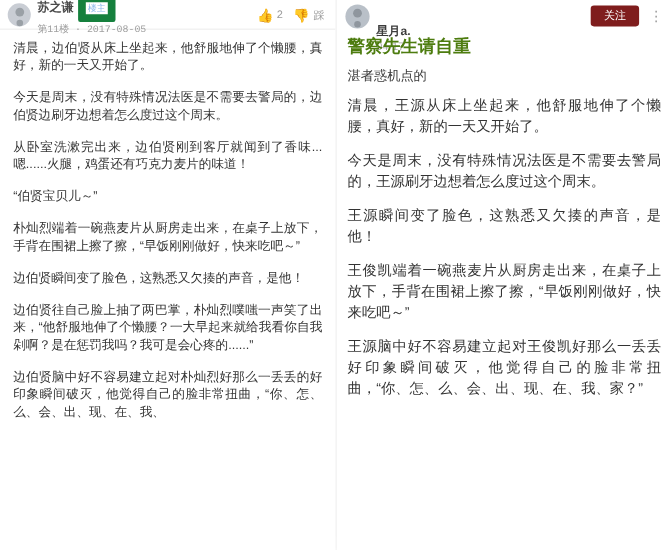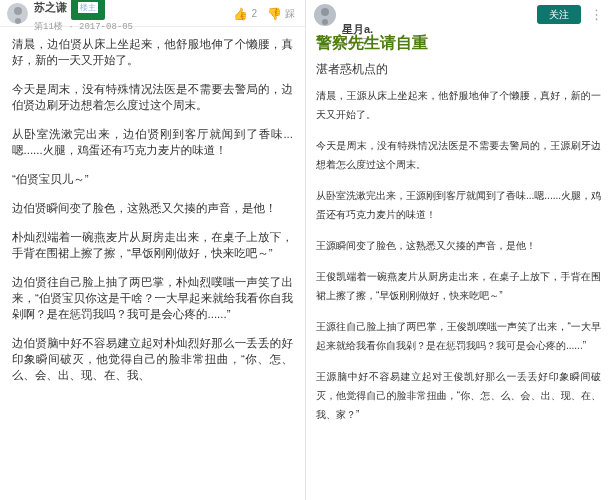--- a/index.html
+++ b/index.html
@@ -169,21 +169,21 @@
     line-height: 12px;
     white-space: nowrap;
   }
   .right-date {
     font-size: 10px;
     color: #a8a8a8;
     line-height: 12px;
     margin-top: 2px;
   }
   .follow-btn {
-    background: #0f766e;
+    background: #7f1d1d;
     color: #fff;
     font-size: 10px;
     border: none;
     border-radius: 3px;
     padding: 4px 12px;
     line-height: 11px;
     cursor: pointer;
   }
   .more-dots {
     margin-left: 9px;
@@ -202,21 +202,21 @@
     line-height: 22px;
   }
   .right-subline {
     font-size: 12px;
     color: #3a3a3a;
     padding: 6px 10px 0 10px;
     line-height: 18px;
   }
   .right-body {
     padding: 8px 10px 0 10px;
-    font-size: 10px;
+    font-size: 13px;
     line-height: 19px;
     color: #333;
   }
   .right-body p {
     margin: 0 0 12px 0;
     text-align: justify;
   }
   .fade-bottom {
     position: absolute;
     left: 0;
@@ -251,23 +251,23 @@
           <span class="ico">👎</span>
           <span>踩</span>
         </div>
       </div>
     </div>
     <div class="left-body">
       <p>清晨，边伯贤从床上坐起来，他舒服地伸了个懒腰，真好，新的一天又开始了。</p>
       <p>今天是周末，没有特殊情况法医是不需要去警局的，边伯贤边刷牙边想着怎么度过这个周末。</p>
       <p>从卧室洗漱完出来，边伯贤刚到客厅就闻到了香味...嗯......火腿，鸡蛋还有巧克力麦片的味道！</p>
       <p>“伯贤宝贝儿～”</p>
+      <p>朴灿烈端着一碗燕麦片从厨房走出来，在桌子上放下，手背在围裙上擦了擦，“早饭刚刚做好，快来吃吧～”</p>
       <p>边伯贤瞬间变了脸色，这熟悉又欠揍的声音，是他！</p>
-      <p>朴灿烈端着一碗燕麦片从厨房走出来，在桌子上放下，手背在围裙上擦了擦，“早饭刚刚做好，快来吃吧～”</p>
-      <p>边伯贤往自己脸上抽了两巴掌，朴灿烈噗嗤一声笑了出来，“伯贤宝贝你这是干啥？一大早起来就给我看你自我剁啊？是在惩罚我吗？我可是会心疼的......”</p>
+      <p>边伯贤往自己脸上抽了两巴掌，朴灿烈噗嗤一声笑了出来，“他舒服地伸了个懒腰？一大早起来就给我看你自我剁啊？是在惩罚我吗？我可是会心疼的......”</p>
       <p>边伯贤脑中好不容易建立起对朴灿烈好那么一丢丢的好印象瞬间破灭，他觉得自己的脸非常扭曲，“你、怎、么、会、出、现、在、我、</p>
     </div>
     <div class="fade-bottom"></div>
   </div>
 
   <div class="divider"></div>
 
   <div class="pane-right">
     <div class="right-header">
       <div class="avatar2"></div>
@@ -276,23 +276,21 @@
         <div class="right-date">04-17</div>
       </div>
       <button class="follow-btn">关注</button>
       <span class="more-dots">⋮</span>
     </div>
     <div class="right-title">警察先生请自重</div>
     <div class="right-subline">湛者惑机点的</div>
     <div class="right-body">
       <p>清晨，王源从床上坐起来，他舒服地伸了个懒腰，真好，新的一天又开始了。</p>
       <p>今天是周末，没有特殊情况法医是不需要去警局的，王源刷牙边想着怎么度过这个周末。</p>
-      <p>从卧室洗漱完出来，王源刚到客厅就闻到了香味...嗯......火腿，鸡蛋还有巧克力麦片的味道！</p>
       <p>王源瞬间变了脸色，这熟悉又欠揍的声音，是他！</p>
       <p>王俊凯端着一碗燕麦片从厨房走出来，在桌子上放下，手背在围裙上擦了擦，“早饭刚刚做好，快来吃吧～”</p>
-      <p>王源往自己脸上抽了两巴掌，王俊凯噗嗤一声笑了出来，“一大早起来就给我看你自我剁？是在惩罚我吗？我可是会心疼的......”</p>
       <p>王源脑中好不容易建立起对王俊凯好那么一丢丢好印象瞬间破灭，他觉得自己的脸非常扭曲，“你、怎、么、会、出、现、在、我、家？”</p>
 
     </div>
     <div class="fade-bottom"></div>
   </div>
 
 </div>
 
 </body></html>

